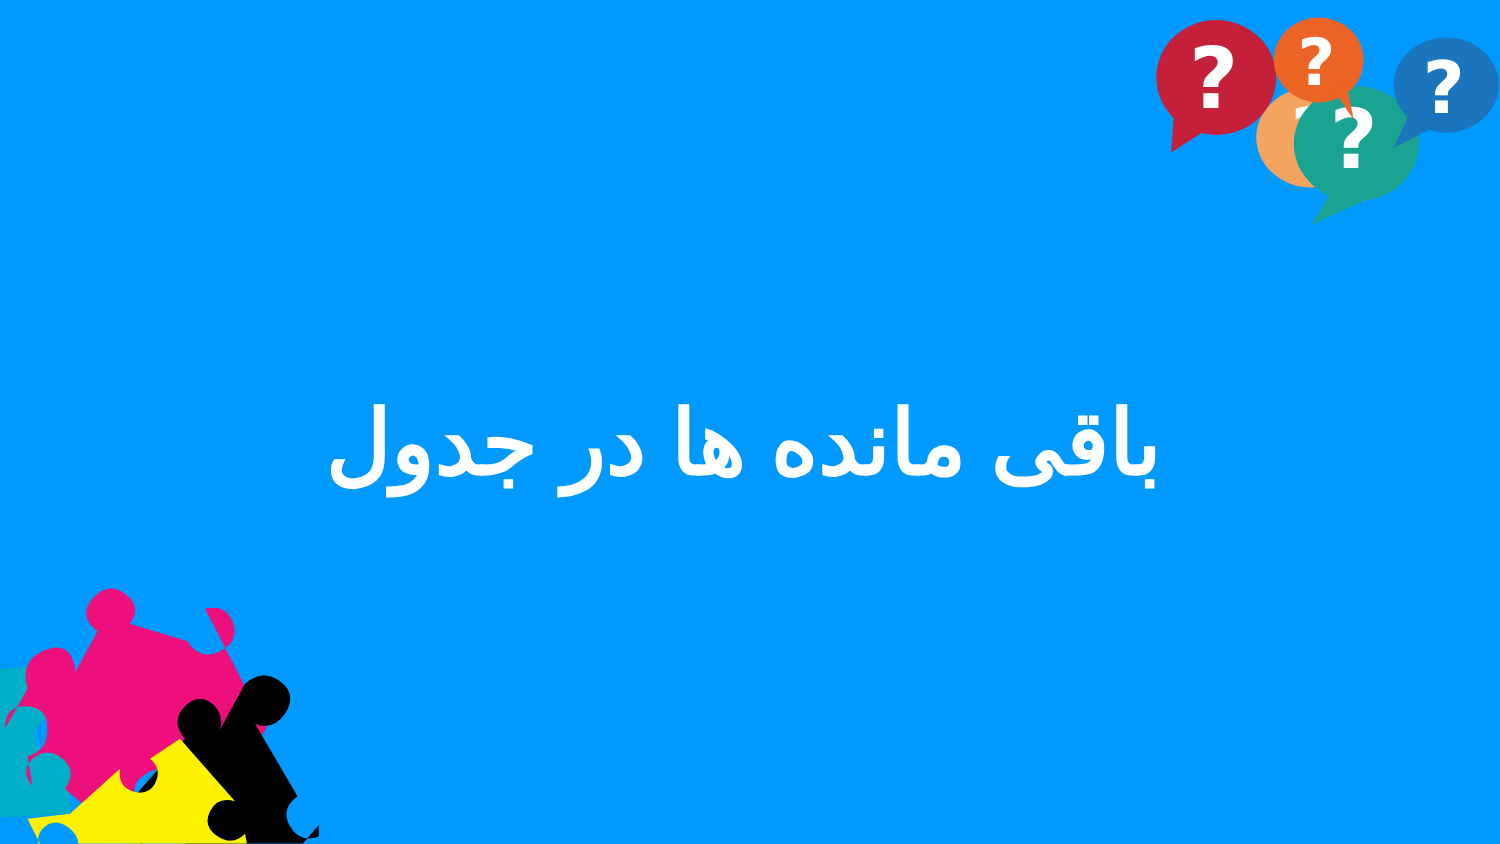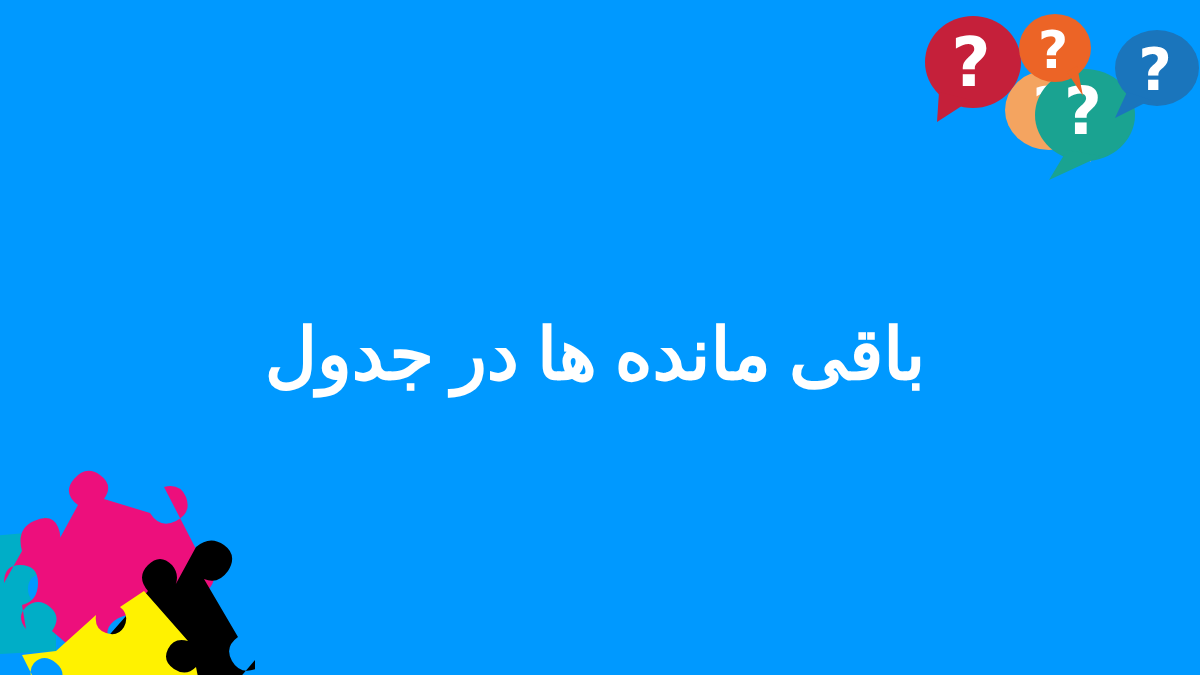--- a/index.html
+++ b/index.html
@@ -30,21 +30,21 @@
     left: 0;
     right: 0;
     top: 296px;
     height: 120px;
     display: flex;
     align-items: center;
     justify-content: center;
     direction: rtl;
     unicode-bidi: isolate;
     color: #ffffff;
-    font-family: Liberation Serif, serif;
+    font-family: Liberation Sans, sans-serif;
     font-weight: 700;
     font-size: 72px;
     line-height: 1.1;
     letter-spacing: 0px;
     white-space: nowrap;
     text-align: center;
     padding-right: 10px;
     box-sizing: border-box;
   }
 

